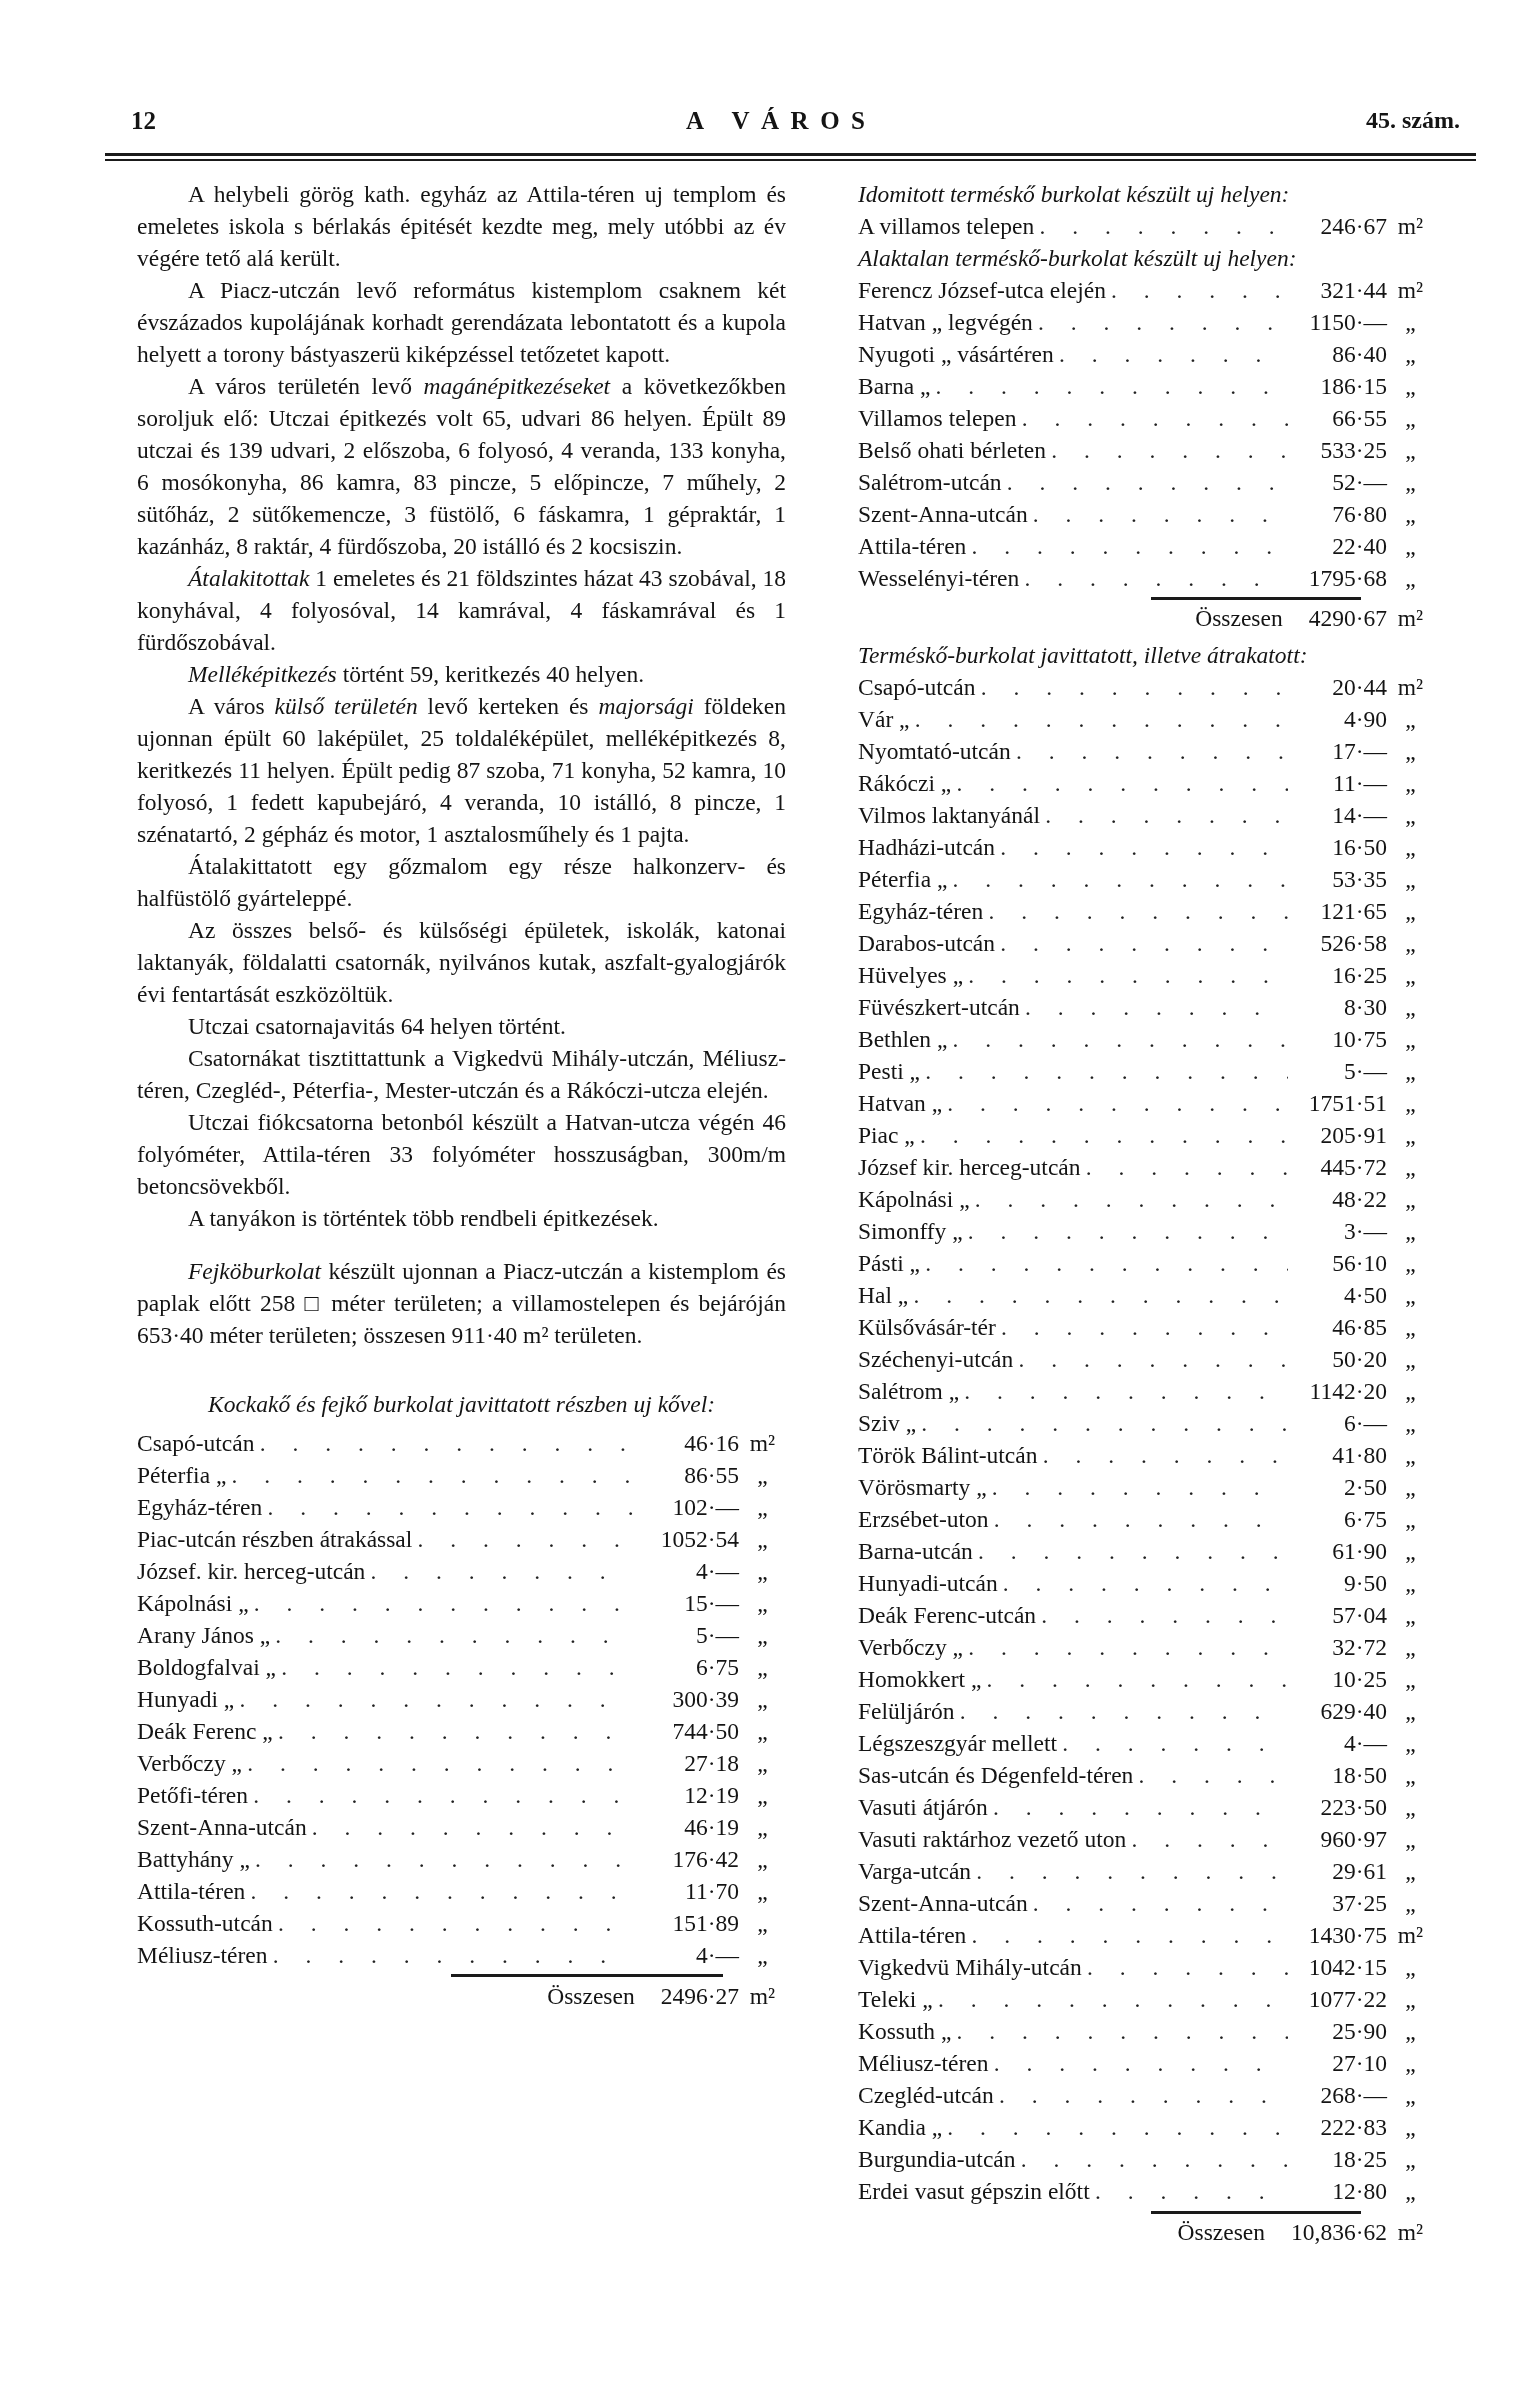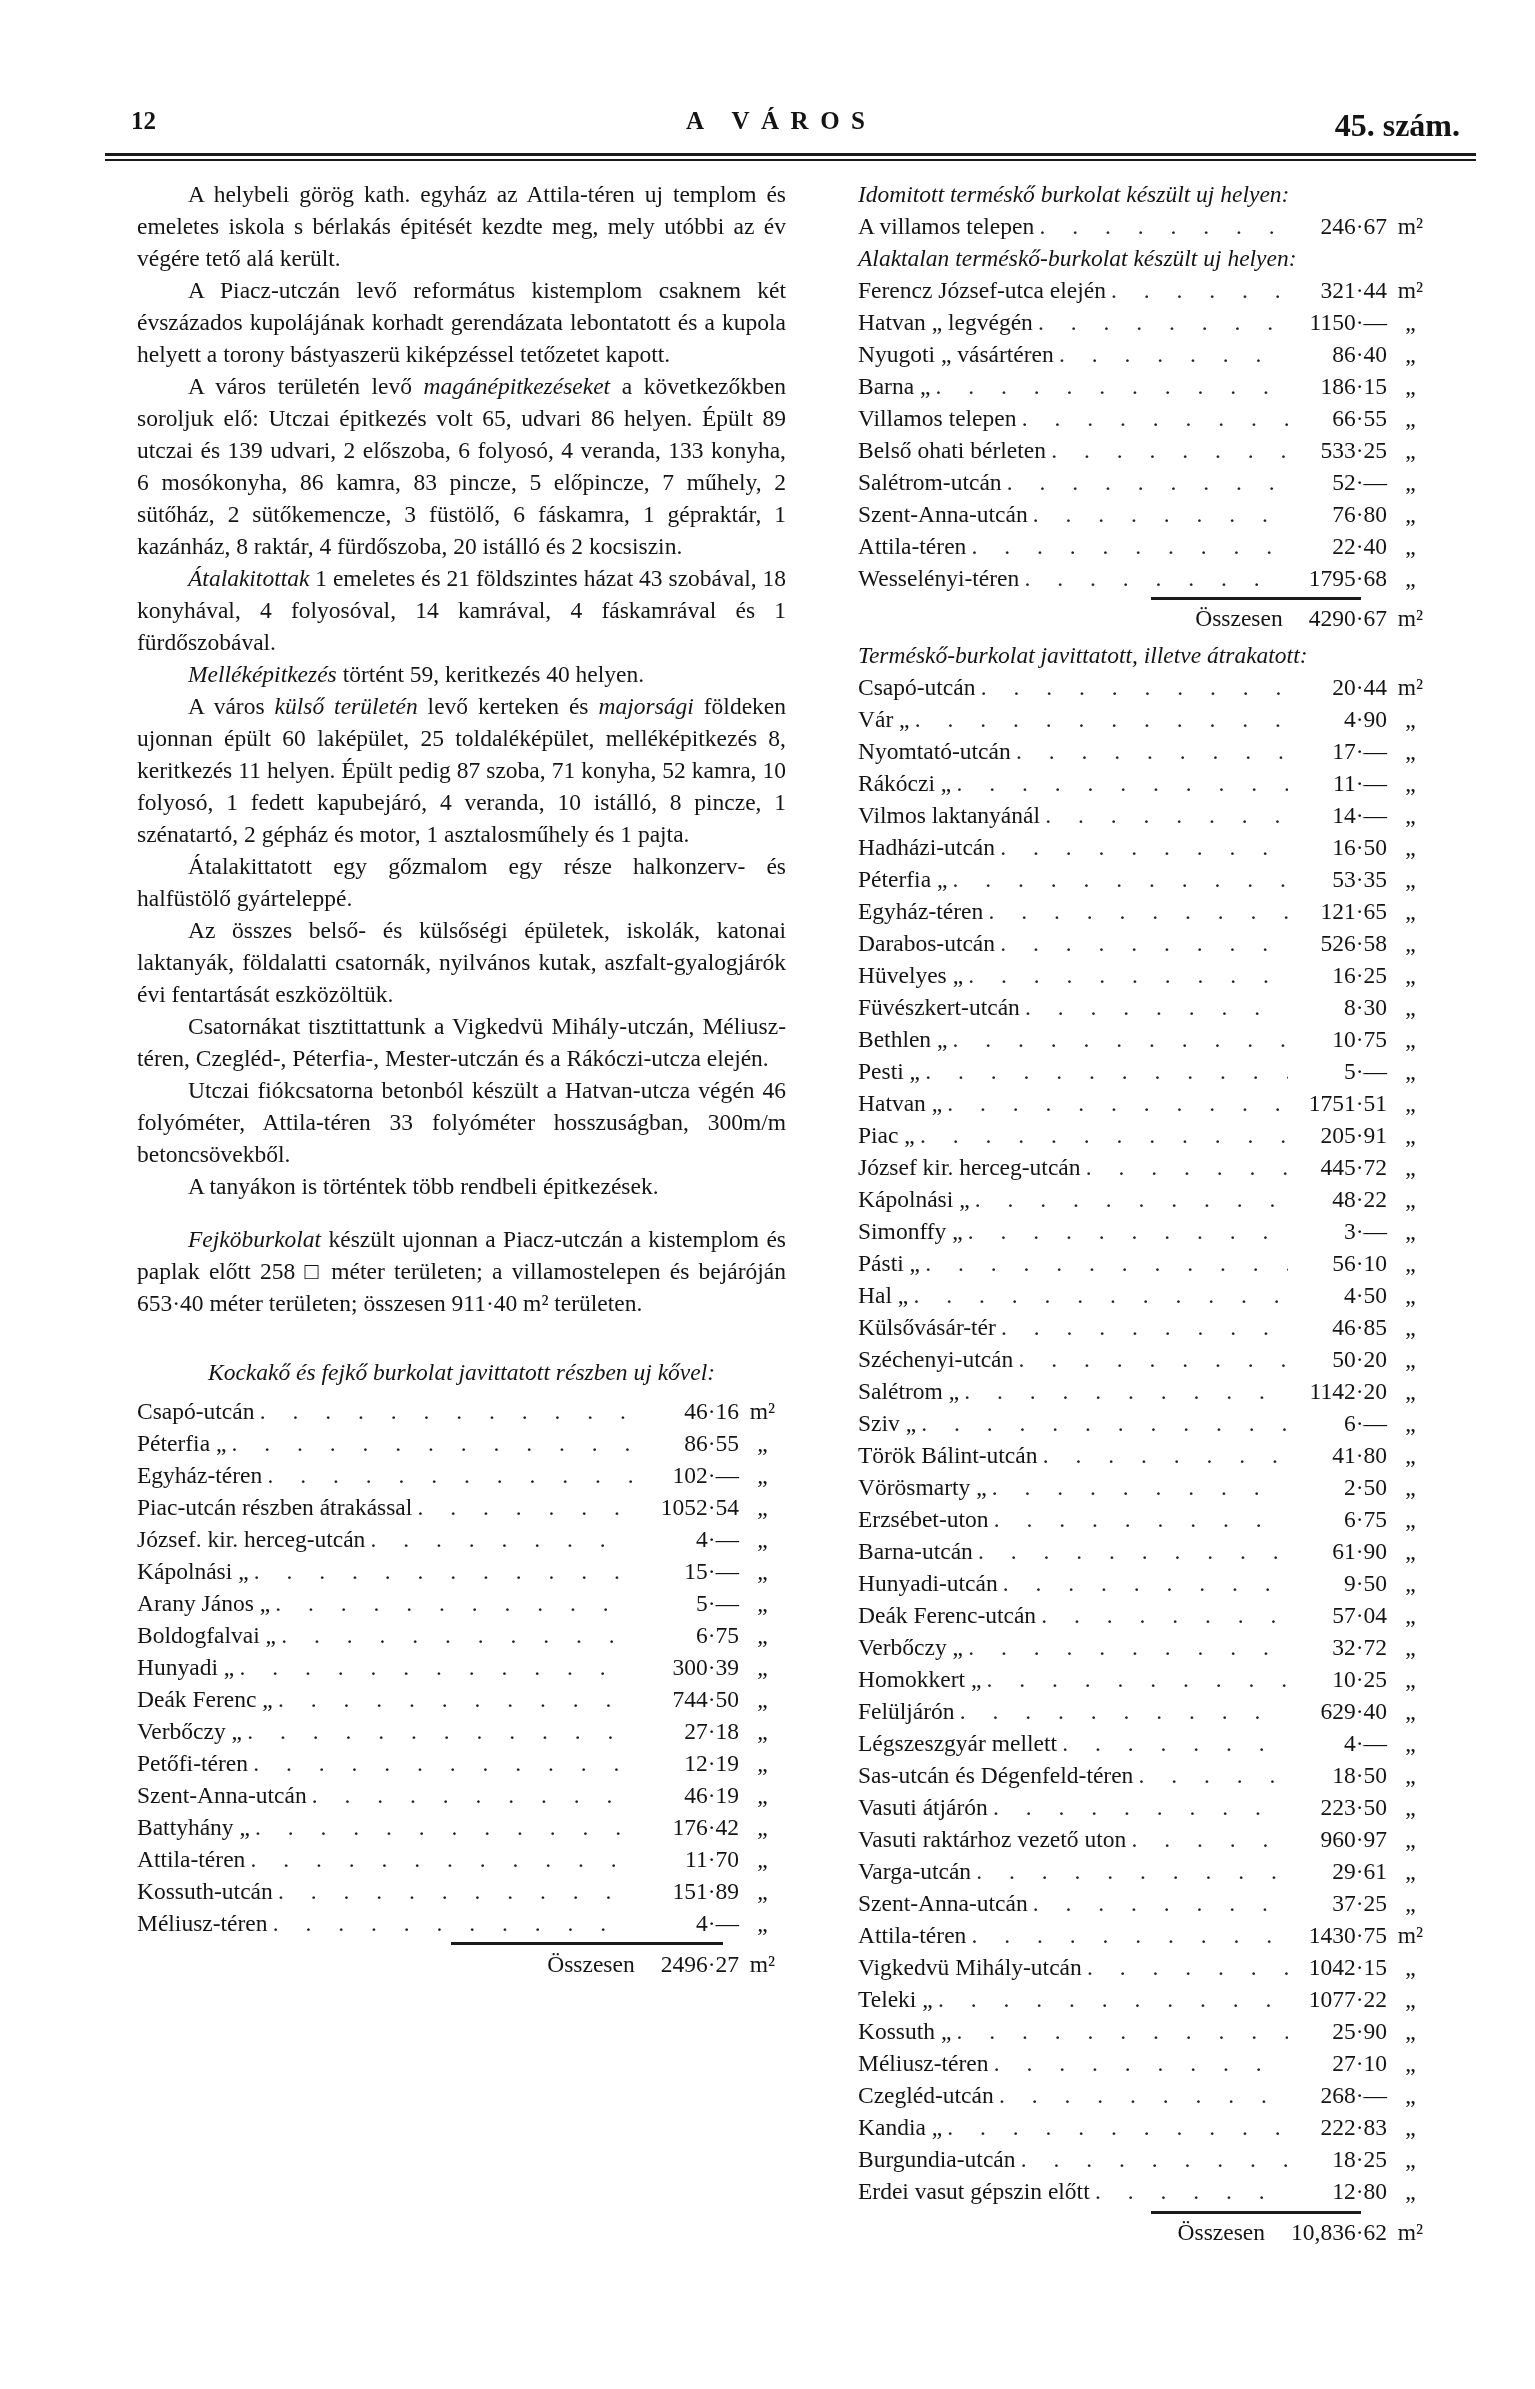--- a/index.html
+++ b/index.html
@@ -6,21 +6,21 @@
   body {
     width: 1535px; height: 2389px; position: relative; overflow: hidden;
     font-family: "Liberation Serif", "DejaVu Serif", serif;
     color: #141414;
   }
   .header {
     position: absolute; left: 131px; top: 107px; width: 1329px; height: 42px;
   }
   .hdr-page { position: absolute; left: 0; top: 0; font-size: 25px; font-weight: bold; }
   .hdr-title { position: absolute; left: 555px; top: 0; font-size: 25px; letter-spacing: 11.5px; font-weight: bold; }
-  .hdr-issue { position: absolute; right: 0; top: 0; font-size: 32px; font-weight: bold; }
+  .hdr-issue { position: absolute; right: 0; top: 0; font-size: 24px; font-weight: bold; }
   .rule { position: absolute; left: 105px; width: 1371px; background: #1a1a1a; }
   .rule.r1 { top: 153px; height: 2.6px; }
   .rule.r2 { top: 159px; height: 1.6px; }
 
   .col { position: absolute; top: 178px; font-size: 23.5px; line-height: 32px; }
   .col.left { left: 137px; width: 649px; }
   .col.right { left: 858px; width: 576px; }
 
   .para { text-align: justify; text-indent: 51px; margin: 0; }
   .para i { font-style: italic; }
@@ -55,20 +55,21 @@
 
 <div class="col left">
   <p class="para">A helybeli görög kath. egyház az Attila-téren uj templom és emeletes iskola s bérlakás épitését kezdte meg, mely utóbbi az év végére tető alá került.</p>
   <p class="para">A Piacz-utczán levő református kistemplom csaknem két évszázados kupolájának korhadt gerendázata lebontatott és a kupola helyett a torony bástyaszerü kiképzéssel tetőzetet kapott.</p>
   <p class="para"><span>A város területén levő </span><i>magánépitkezéseket</i><span> a következőkben soroljuk elő: Utczai épitkezés volt 65, udvari 86 helyen. Épült 89 utczai és 139 udvari, 2 előszoba, 6 folyosó, 4 veranda, 133 konyha, 6 mosókonyha, 86 kamra, 83 pincze, 5 előpincze, 7 műhely, 2 sütőház, 2 sütőkemencze, 3 füstölő, 6 fáskamra, 1 gépraktár, 1 kazánház, 8 raktár, 4 fürdőszoba, 20 istálló és 2 kocsiszin.</span></p>
   <p class="para"><i>Átalakitottak</i><span> 1 emeletes és 21 földszintes házat 43 szobával, 18 konyhával, 4 folyosóval, 14 kamrával, 4 fáskamrával és 1 fürdőszobával.</span></p>
   <p class="para"><i>Melléképitkezés</i><span> történt 59, keritkezés 40 helyen.</span></p>
   <p class="para"><span>A város </span><i>külső területén</i><span> levő kerteken és </span><i>majorsági</i><span> földeken ujonnan épült 60 laképület, 25 toldaléképület, melléképitkezés 8, keritkezés 11 helyen. Épült pedig 87 szoba, 71 konyha, 52 kamra, 10 folyosó, 1 fedett kapubejáró, 4 veranda, 10 istálló, 8 pincze, 1 szénatartó, 2 gépház és motor, 1 asztalosműhely és 1 pajta.</span></p>
   <p class="para">Átalakittatott egy gőzmalom egy része halkonzerv- és halfüstölő gyárteleppé.</p>
   <p class="para">Az összes belső- és külsőségi épületek, iskolák, katonai laktanyák, földalatti csatornák, nyilvános kutak, aszfalt-gyalogjárók évi fentartását eszközöltük.</p>
+  <p class="para">Utczai csatornajavitás 64 helyen történt.</p>
   <p class="para">Csatornákat tisztittattunk a Vigkedvü Mihály-utczán, Méliusz-téren, Czegléd-, Péterfia-, Mester-utczán és a Rákóczi-utcza elején.</p>
   <p class="para">Utczai fiókcsatorna betonból készült a Hatvan-utcza végén 46 folyóméter, Attila-téren 33 folyóméter hosszuságban, 300m/m betoncsövekből.</p>
   <p class="para">A tanyákon is történtek több rendbeli épitkezések.</p>
   <div class="sp"></div>
   <p class="para"><i>Fejköburkolat</i><span> készült ujonnan a Piacz-utczán a kistemplom és paplak előtt 258 □ méter területen; a villamostelepen és bejáróján 653·40 méter területen; összesen 911·40 m² területen.</span></p>
   <div class="sp" style="height:37px"></div>
 
   <p class="tbl-caption">Kockakő és fejkő burkolat javittatott részben uj kővel:</p>
   <div class="sp" style="height:7.3px"></div>
   <div>

